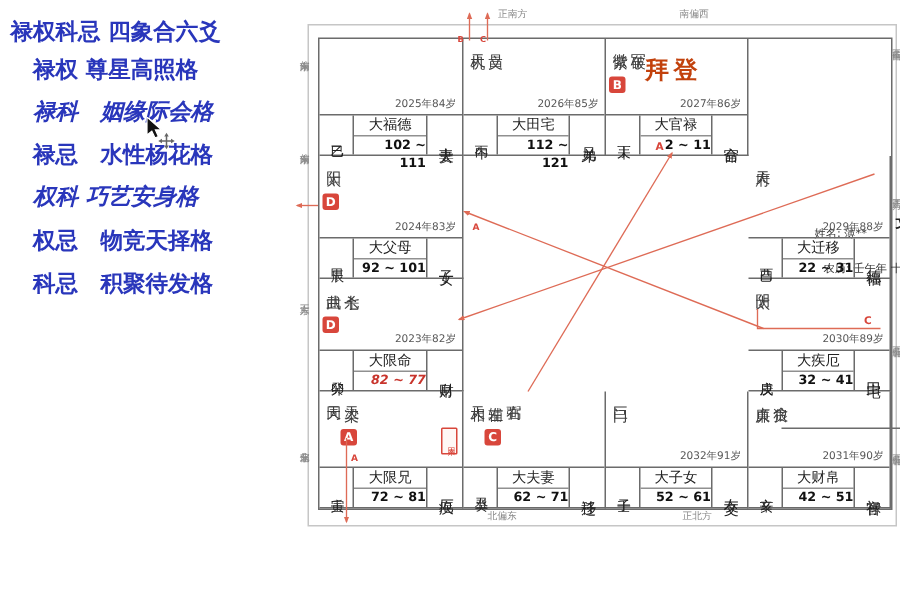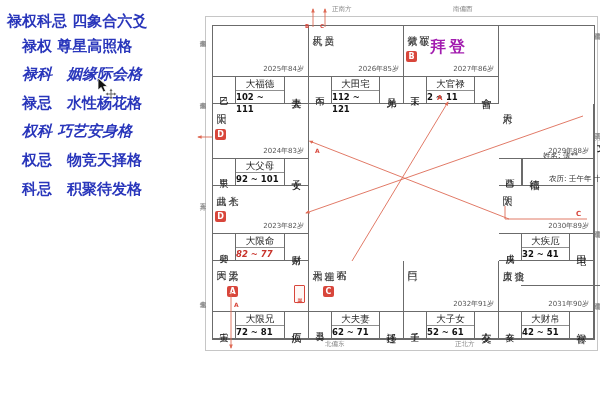--- a/index.html
+++ b/index.html
@@ -14,25 +14,25 @@
   .stars{position:absolute;top:2px;left:3px;display:flex;gap:1px;}
   .star{writing-mode:vertical-rl;text-orientation:upright;font-size:10px;line-height:11px;color:#3d3d3d;}
   .badge{position:absolute;width:11px;height:11px;background:#d8463b;color:#fff;font-size:8px;font-weight:bold;
          text-align:center;line-height:11px;border-radius:2px;}
   .year{position:absolute;right:4px;bottom:29px;font-size:7px;color:#555;}
   .strip{position:absolute;left:0;right:0;bottom:0;height:26px;display:flex;border-top:1px solid #6b6b6b;}
   .stem{width:22px;border-right:1px solid #6b6b6b;writing-mode:vertical-rl;text-orientation:upright;
         font-size:9px;line-height:10px;display:flex;align-items:center;justify-content:center;color:#222;}
   .mid{flex:1;display:flex;flex-direction:column;min-width:0;}
   .dname{flex:1;text-align:center;font-size:9.5px;line-height:13px;border-bottom:1px solid #909090;color:#222;}
-  .drange{flex:1;text-align:left;font-size:8.5px;font-weight:bold;line-height:12px;color:#111;}
+  .drange{flex:1;text-align:right;font-size:8.5px;font-weight:bold;line-height:12px;color:#111;}
   .drange.red{color:#c8342c;font-style:italic;}
   .plabel{width:23px;border-left:1px solid #6b6b6b;writing-mode:vertical-rl;text-orientation:upright;
           font-size:10px;line-height:11px;display:flex;align-items:center;justify-content:center;color:#222;}
-  .bigname{position:absolute;left:26px;top:11px;font-size:16px;font-weight:bold;color:#a21caf;letter-spacing:3px;}
+  .bigname{position:absolute;left:26px;top:11px;font-size:16px;font-weight:bold;color:#c2410c;letter-spacing:3px;}
   .ytag{position:absolute;left:81px;top:24px;width:9px;height:16px;border:1px solid #d8463b;color:#d8463b;
         font-size:5px;line-height:5px;writing-mode:vertical-rl;text-orientation:upright;display:flex;
         align-items:center;justify-content:center;border-radius:1px;background:#fff7f5;}
   #center-panel{position:absolute;left:308px;top:103px;width:190px;height:157px;
                 border-right:1px solid #6b6b6b;border-bottom:1px solid #6b6b6b;box-sizing:border-box;}
   .brand-line{position:absolute;left:76px;top:7px;white-space:nowrap;}
   .brand-title{font-size:9px;font-weight:bold;color:#222;}
   .info-line{position:absolute;font-size:7.5px;color:#333;white-space:nowrap;}
   .compass{position:absolute;font-size:6.5px;color:#888;white-space:nowrap;}
   .compass.v{writing-mode:vertical-rl;text-orientation:upright;line-height:7px;}
@@ -110,20 +110,24 @@
         <div class="plabel">命宫</div>
       </div>
     </div>
     <div class="cell" style="left: 286px; top: 78px; width: 95px; height: 82px;">
       <div class="stars">
         <div class="star">天府</div>
       </div>
       <div class="year">2029年88岁</div>
       <div class="strip">
         <div class="stem">己酉</div>
+        <div class="mid">
+          <div class="dname">大迁移</div>
+          <div class="drange">22 ~ 31</div>
+        </div>
         <div class="plabel">福德</div>
       </div>
     </div>
     <div class="cell" style="left: 286px; top: 160px; width: 95px; height: 75px;">
       <div class="stars">
         <div class="star">太阴</div>
       </div>
       <div class="year">2030年89岁</div>
       <div class="strip">
         <div class="stem">庚戌</div>

